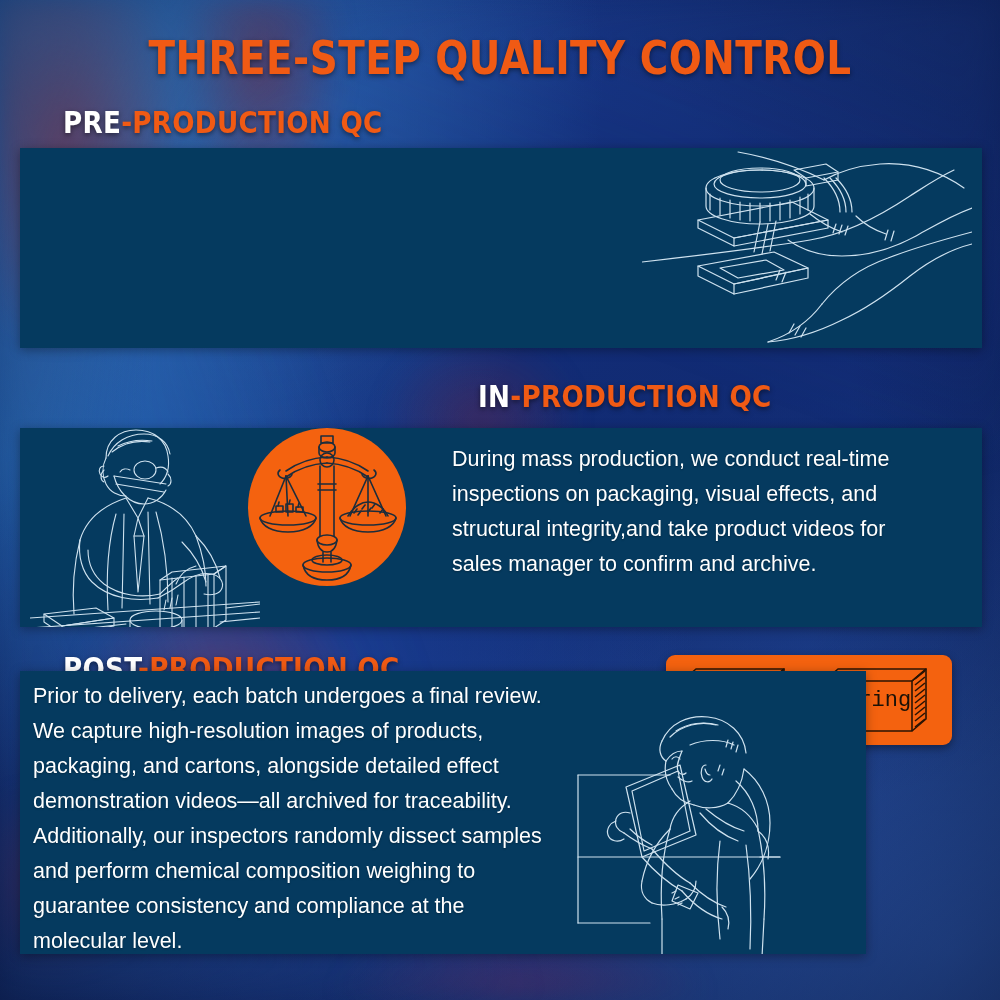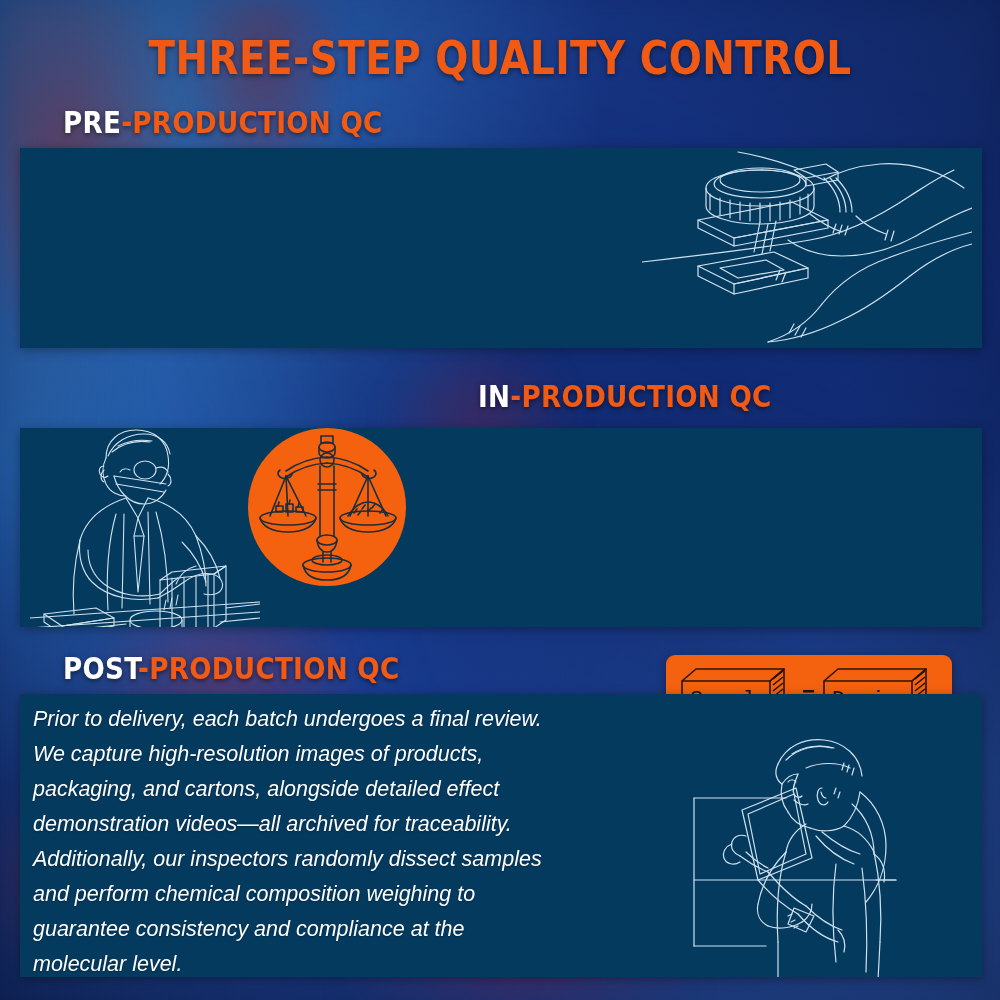--- a/index.html
+++ b/index.html
@@ -92,21 +92,21 @@
 
   
   .panel {
     position: absolute;
     background: #053a5f;
     box-shadow: 0 2px 10px rgba(0,0,0,.35);
     overflow: hidden;
   }
   #panel-1 { left: 20px; top: 148px; width: 962px; height: 200px; }
   #panel-2 { left: 20px; top: 428px; width: 962px; height: 199px; }
-  #panel-3 { left: 20px; top: 694px; width: 962px; height: 283px; font-style: italic; }
+  #panel-3 { left: 20px; top: 671px; width: 846px; height: 283px; }
 
   .body-text {
     position: absolute;
     color: #ffffff;
     font-size: 21.5px;
     line-height: 35px;
     white-space: pre-line;
     text-shadow: 0 1px 2px rgba(0,0,0,.3);
   }
   #text-1 { left: 14px; top: 26px; width: 600px; }
@@ -366,20 +366,24 @@
           <path d="M75 124 L75 134"></path>
             <path d="M83 124 L83 134"></path>
 
           <ellipse cx="79" cy="137" rx="24" ry="7"></ellipse>
           <path d="M55 137 C57 147 66 152 79 152 C92 152 101 147 103 137"></path>
           <ellipse cx="79" cy="132" rx="15" ry="5"></ellipse>
         </g>
       </svg>
     </div>
 
+    <div class="body-text" id="text-2">During mass production, we conduct real-time
+inspections on packaging, visual effects, and
+structural integrity,and take product videos for
+sales manager to confirm and archive.</div>
   </div>
 
   <div class="section-head" id="head-post">
     <span class="w">POST</span><span class="o">-PRODUCTION QC</span>
   </div>
 
   <div id="sample-box">
     <svg viewBox="0 0 286 90" width="286" height="90" style="position:absolute;left:0;top:0;">
       <g fill="none" stroke="#2a1404" stroke-width="1.6" stroke-linejoin="round">
 

